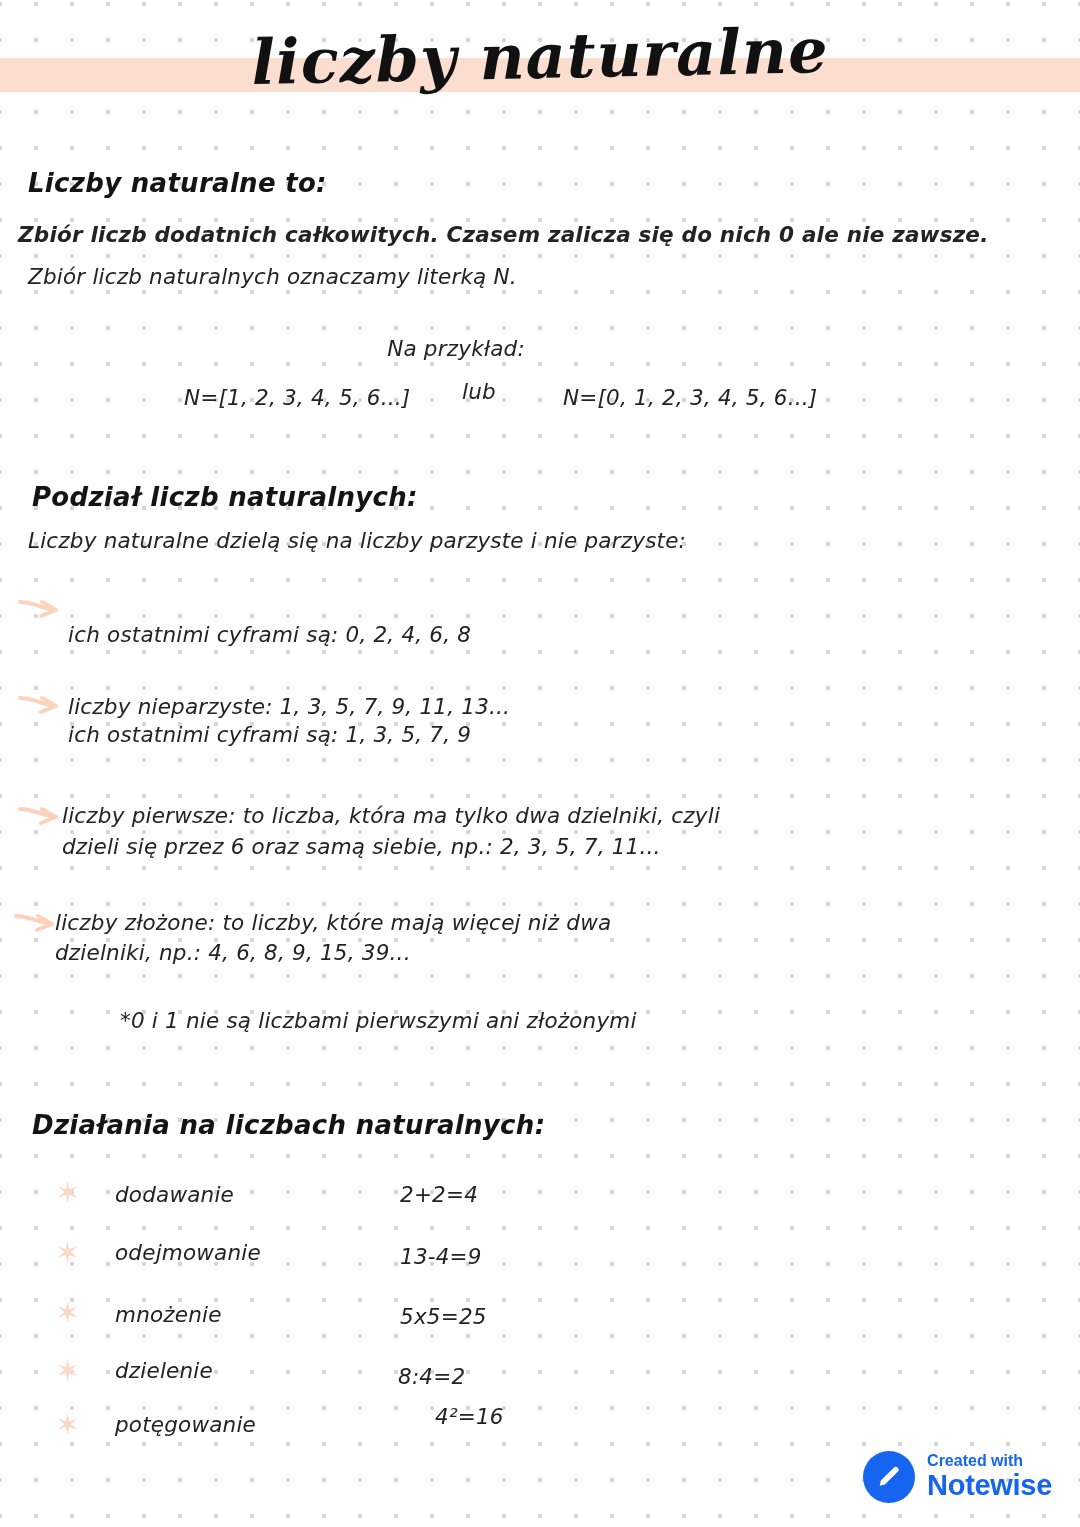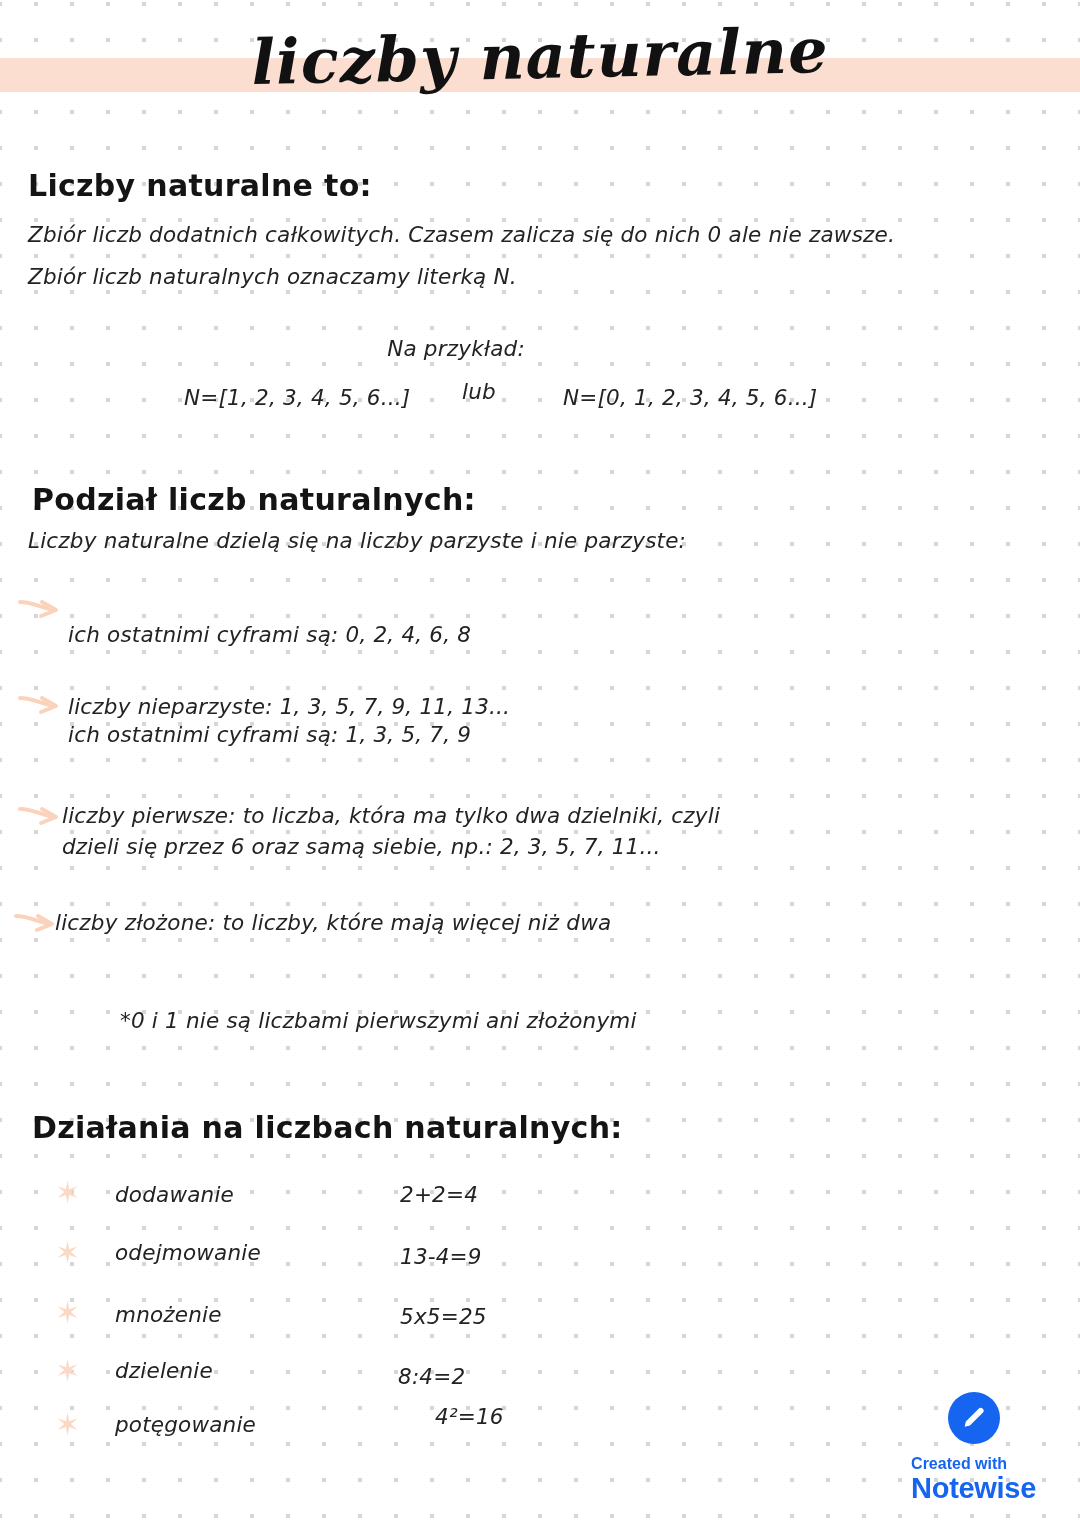--- a/index.html
+++ b/index.html
@@ -45,22 +45,23 @@
     font-weight: bold;
     font-size: 62px;
     letter-spacing: 1px;
     color: #111111;
     transform: rotate(-1.2deg);
   }
 
   .h2 {
     position: absolute;
     font-family: "DejaVu Sans", sans-serif;
-    font-weight: bold;
-    font-size: 30px;
+    font-style: italic;
+    font-weight: bold;
+    font-size: 26px;
     color: #141414;
     letter-spacing: 0.3px;
   }
 
   .p {
     position: absolute;
     font-family: "DejaVu Sans", sans-serif;
     font-style: italic;
     font-size: 21.5px;
     color: #232323;
@@ -86,26 +87,25 @@
   .star {
     position: absolute;
     color: #fbd9c7;
     font-size: 30px;
     line-height: 1;
   }
 
   
   .brand {
     position: absolute;
-    right: 44px;
+    right: 28px;
     bottom: 24px;
     display: flex;
     align-items: center;
     gap: 12px;
-    flex-direction: column;
   }
   .brand-badge {
     width: 52px;
     height: 52px;
     border-radius: 50%;
     background: #1565f0;
     display: flex;
     align-items: center;
     justify-content: center;
   }
@@ -128,21 +128,21 @@
 </style>
 </head>
 <body>
 
 <div class="page">
 
   <div class="title-band"></div>
   <div class="title">liczby naturalne</div>
 
   <div class="h2" style="left:28px; top:168px;">Liczby naturalne to:</div>
-  <div class="p" style="left:28px; top:222px;">Zbiór liczb dodatnich całkowitych. Czasem zalicza się do nich 0 ale nie zawsze.</div>
+  <div class="p" style="left:18px; top:222px;font-weight:bold;">Zbiór liczb dodatnich całkowitych. Czasem zalicza się do nich 0 ale nie zawsze.</div>
   <div class="p" style="left:28px; top:264px;">Zbiór liczb naturalnych oznaczamy literką N.</div>
 
   <div class="p centerline" style="top:336px;">Na przykład:</div>
 
   <div class="p" style="left:184px; top:385px;">N=[1, 2, 3, 4, 5, 6...]</div>
   <div class="p" style="left:462px; top:379px;">lub</div>
   <div class="p" style="left:563px; top:385px;">N=[0, 1, 2, 3, 4, 5, 6...]</div>
 
   <div class="h2" style="left:32px; top:482px;">Podział liczb naturalnych:</div>
   <div class="p" style="left:28px; top:528px;">Liczby naturalne dzielą się na liczby parzyste i nie parzyste:</div>
@@ -165,20 +165,21 @@
     <path d="M24 6 L38 14 L23 20" stroke="#fbd2bb" stroke-width="4" fill="none" stroke-linecap="round" stroke-linejoin="round"></path>
   </svg>
   <div class="p" style="left:62px; top:803px;">liczby pierwsze: to liczba, która ma tylko dwa dzielniki, czyli</div>
   <div class="p" style="left:62px; top:834px;">dzieli się przez 6 oraz samą siebie, np.: 2, 3, 5, 7, 11...</div>
 
   <svg class="arrow" style="left:14px; top:910px;" viewBox="0 0 42 26">
     <path d="M2 6 C14 6 24 12 36 14" stroke="#fbd2bb" stroke-width="4" fill="none" stroke-linecap="round"></path>
     <path d="M24 6 L38 14 L23 20" stroke="#fbd2bb" stroke-width="4" fill="none" stroke-linecap="round" stroke-linejoin="round"></path>
   </svg>
   <div class="p" style="left:55px; top:910px;">liczby złożone: to liczby, które mają więcej niż dwa</div>
+  <div class="p" style="left:55px; top:940px;">dzielniki, np.: 4, 6, 8, 9, 15, 39...</div>
 
   <div class="p" style="left:120px; top:1008px;">*0 i 1 nie są liczbami pierwszymi ani złożonymi</div>
 
   <div class="h2" style="left:32px; top:1110px;">Działania na liczbach naturalnych:</div>
 
   <div class="star" style="left:55px; top:1178px;">✶</div>
   <div class="p" style="left:115px; top:1182px;">dodawanie</div>
   <div class="p" style="left:400px; top:1182px;">2+2=4</div>
 
   <div class="star" style="left:55px; top:1238px;">✶</div>

